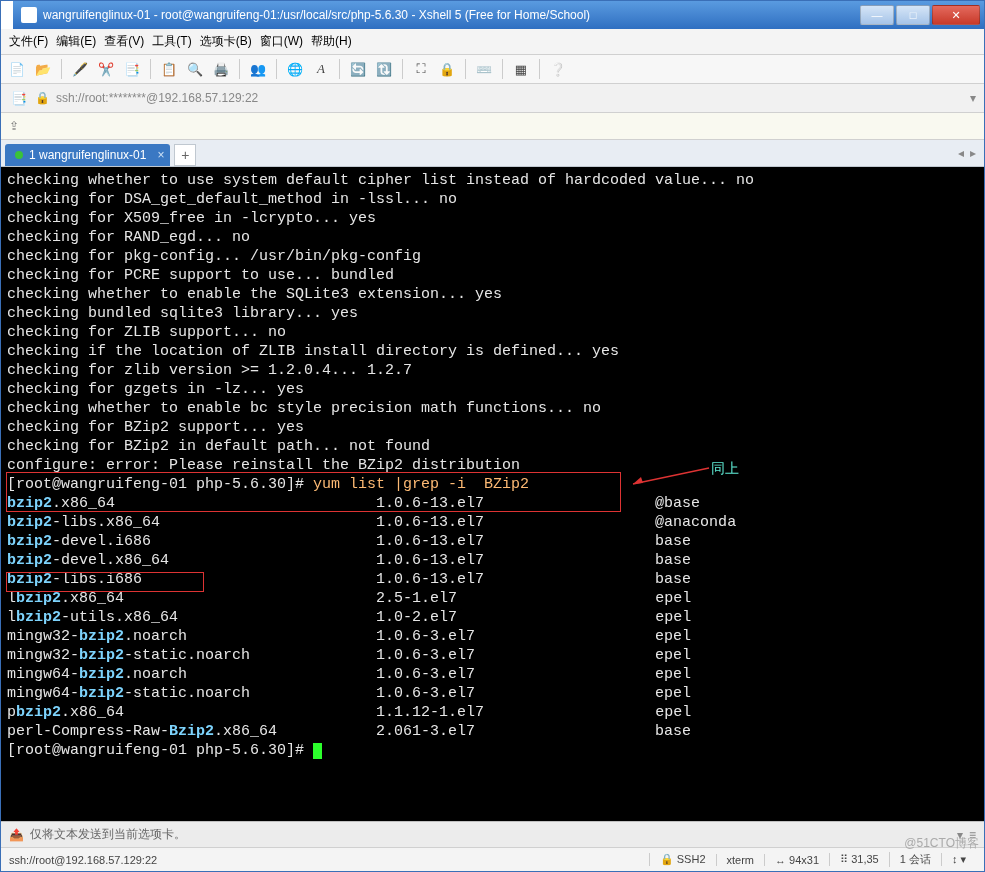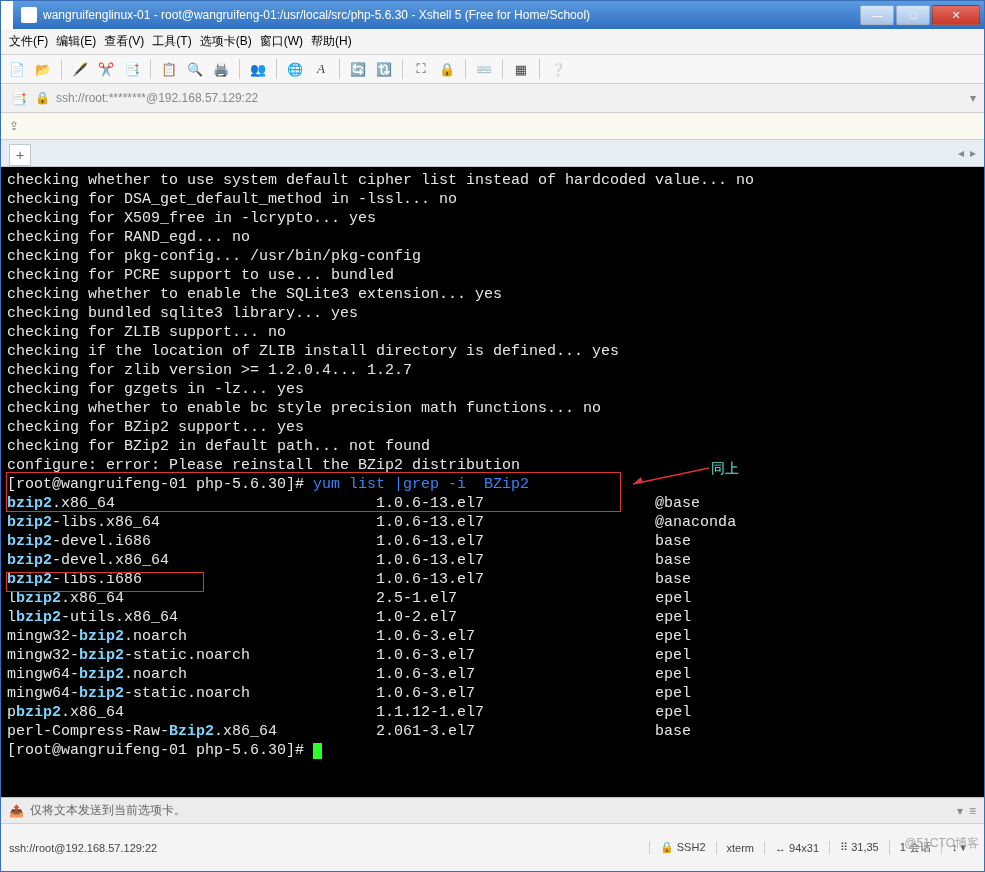--- a/index.html
+++ b/index.html
@@ -20,27 +20,27 @@
   .addrbar .lock { color:#888;}
   .hintbar { background:#f9f9f0; border-bottom:1px solid #d0d0d0; padding:6px 8px; color:#777; display:flex; align-items:center; gap:6px;}
   .tabsrow { background:#e8edf3; border-bottom:1px solid #c0c8d0; display:flex; align-items:center; padding-left:4px;}
   .tab { background:#3a78c3; color:#fff; padding:4px 24px 4px 10px; border-radius:3px 3px 0 0; display:flex; align-items:center; gap:6px; font-size:12px; position:relative; margin-top:4px;}
   .tab .dot{width:8px;height:8px;background:#3ac23a;border-radius:50%;}
   .tab .x{position:absolute;right:6px;color:#cde1f5;}
   .tabadd{width:22px;height:22px;border:1px solid #c0c8d0;background:#fff;margin-left:4px;margin-top:4px;display:flex;align-items:center;justify-content:center;font-size:14px;color:#666;}
   .tabs-right{margin-left:auto;padding-right:8px;color:#888;display:flex;gap:6px;}
   .terminal { flex:1; background:#000; color:#e6e6e6; font-family:"Consolas","Courier New",monospace; font-size:15px; padding:4px 6px; overflow:hidden; line-height:19px; white-space:pre; position:relative;}
   .t-red{color:#7dd3fc;font-weight:bold;}
-  .t-cmd{color:#3b82f6;}
+  .t-cmd{color:#fdba74;}
   .box1{border:1px solid #d33;position:absolute;left:5px;top:305px;width:615px;height:40px;}
   .box2{border:1px solid #d33;position:absolute;left:5px;top:405px;width:198px;height:20px;}
   .arrow-label{position:absolute;left:710px;top:292px;color:#5eead4;font-family:"Microsoft YaHei";font-size:14px;}
   .arrow{position:absolute;left:630px;top:299px;width:80px;height:20px;}
   .statusbar2{background:#ececec;border-top:1px solid #c0c0c0;padding:4px 8px;color:#666;display:flex;align-items:center;gap:6px;}
-  .statusbar3{background:#f4f4f4;border-top:1px solid #d0d0d0;padding:16px 8px;color:#444;display:flex;align-items:center;font-size:11px;}
+  .statusbar3{background:#f4f4f4;border-top:1px solid #d0d0d0;padding:4px 8px;color:#444;display:flex;align-items:center;font-size:11px;}
   .statusbar3 .sp{flex:1;}
   .statusbar3 .cell{padding:0 10px;border-left:1px solid #ccc;}
   .cursor{display:inline-block;width:9px;height:16px;background:#2cff2c;vertical-align:text-bottom;}
   .watermark{position:absolute;right:6px;bottom:20px;color:#aaa;font-size:12px;font-family:Arial;}
   .addrbar-right{margin-left:auto;color:#888;display:flex;gap:4px;}
   .statusbar2-right{margin-left:auto;display:flex;gap:6px;color:#888;}
 </style>
 </head>
 <body>
 
@@ -102,20 +102,25 @@
     <div class="addrbar-right">
       <span>▾</span>
     </div>
   </div>
 
   <div class="hintbar">
     <span>⇪</span>
   </div>
 
   <div class="tabsrow">
+    <div class="tab">
+      <span class="dot"></span>
+      <span>1 wangruifenglinux-01</span>
+      <span class="x">×</span>
+    </div>
     <div class="tabadd">+</div>
     <div class="tabs-right">
       <span>◂</span>
       <span>▸</span>
     </div>
   </div>
 
   <div class="terminal" id="terminal"><span>checking whether to use system default cipher list instead of hardcoded value... no</span>
 <span>checking for DSA_get_default_method in -lssl... no</span>
 <span>checking for X509_free in -lcrypto... yes</span>

